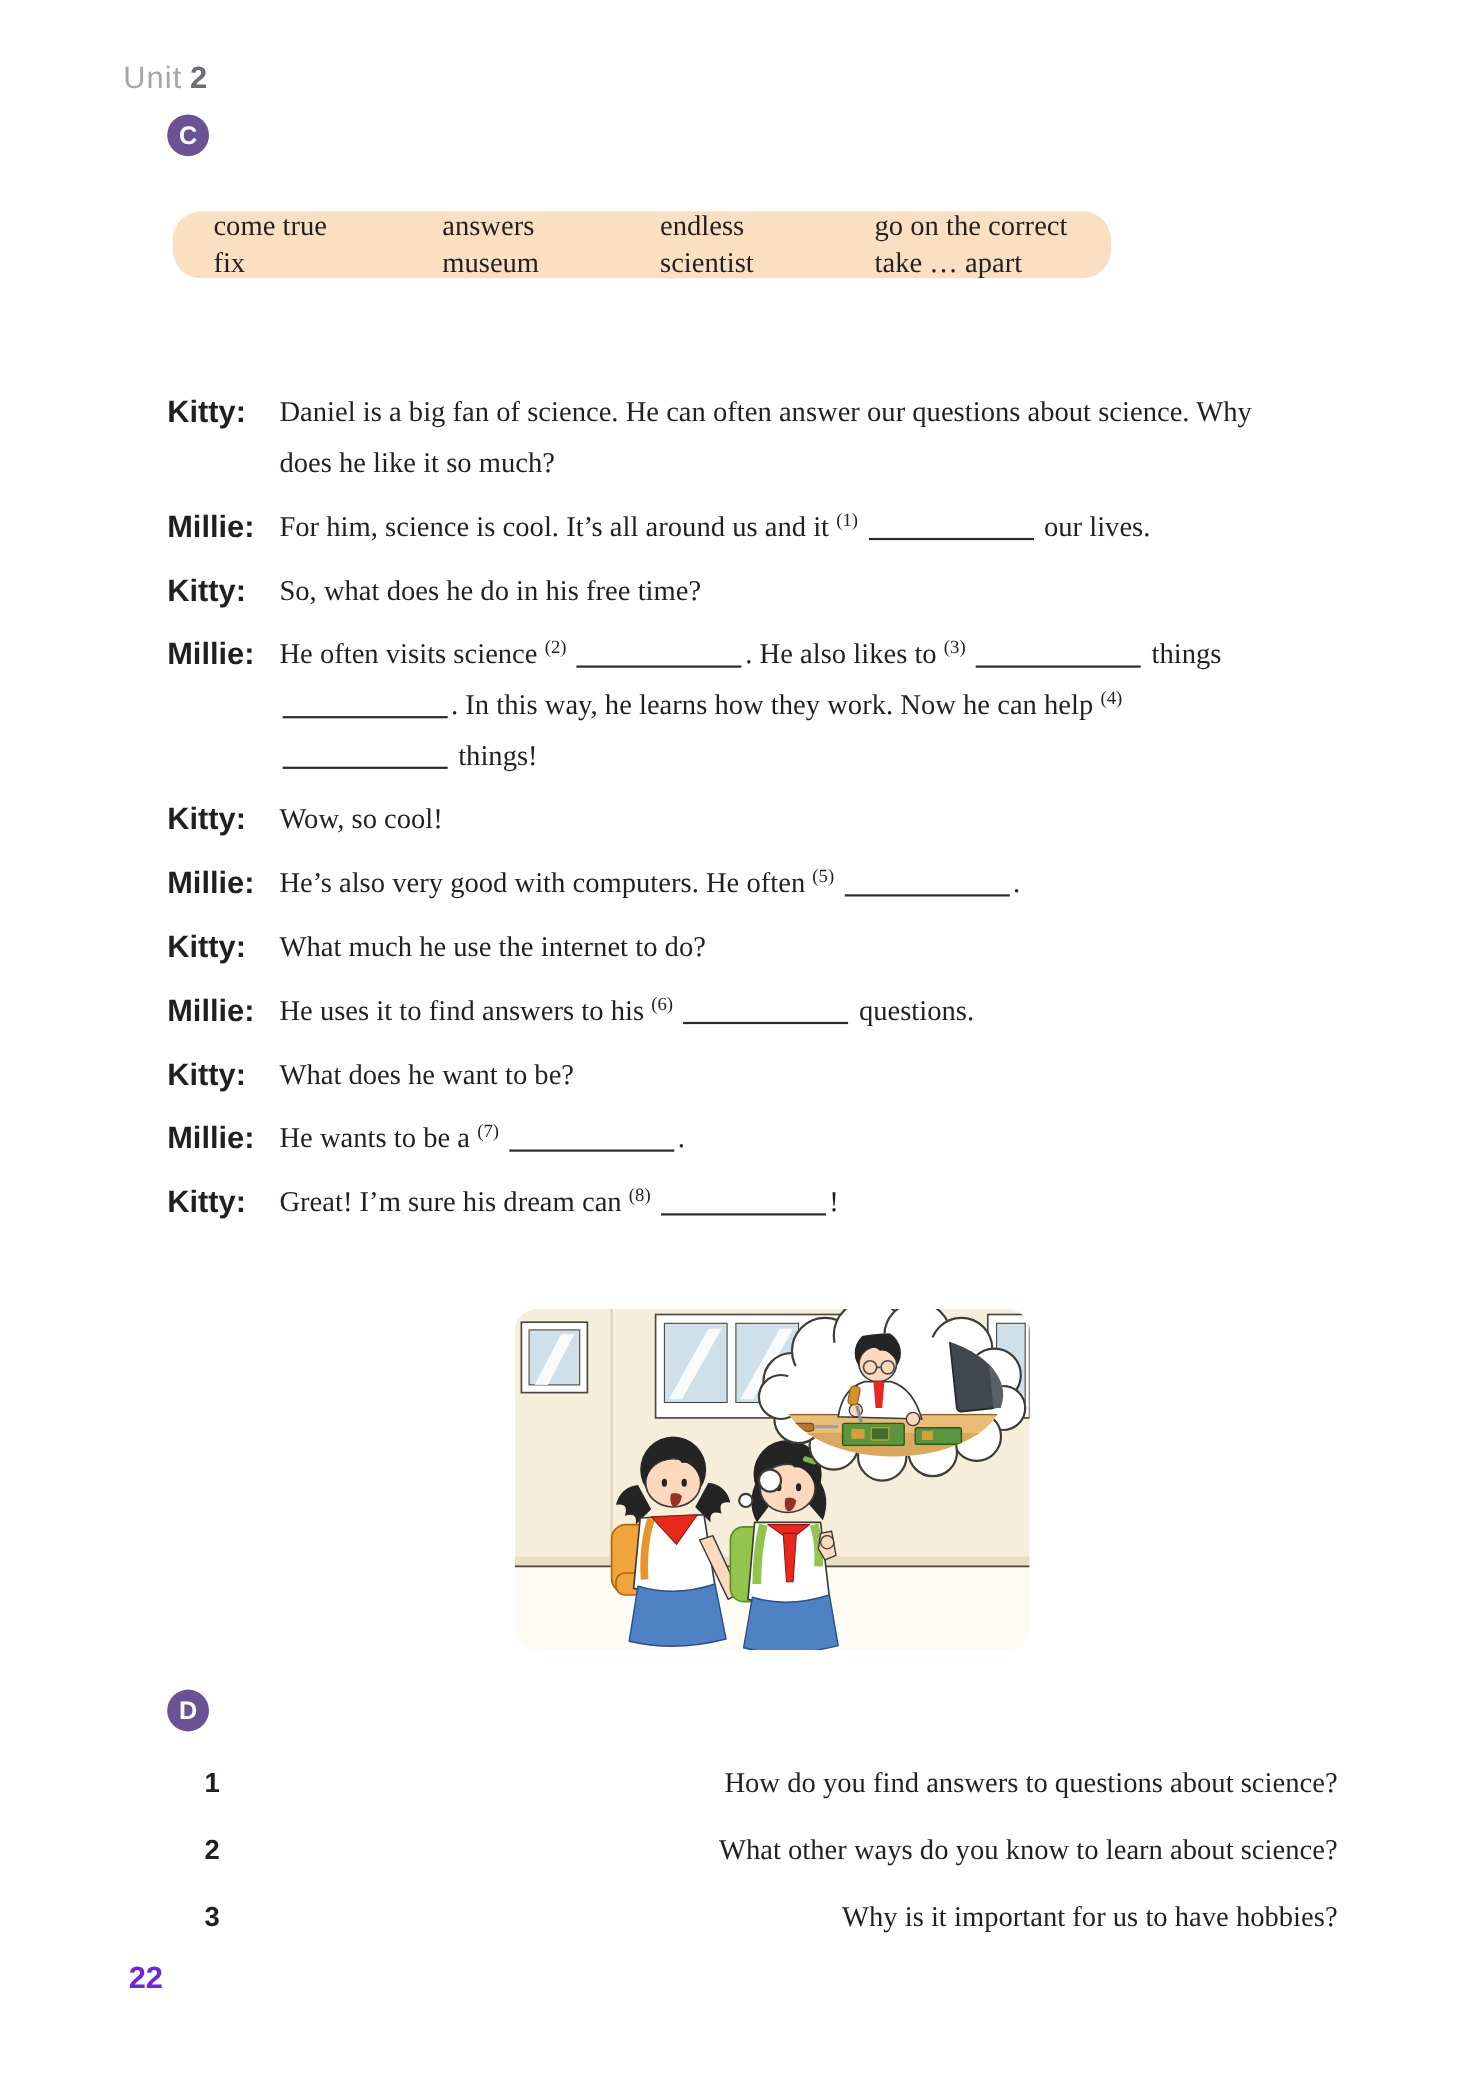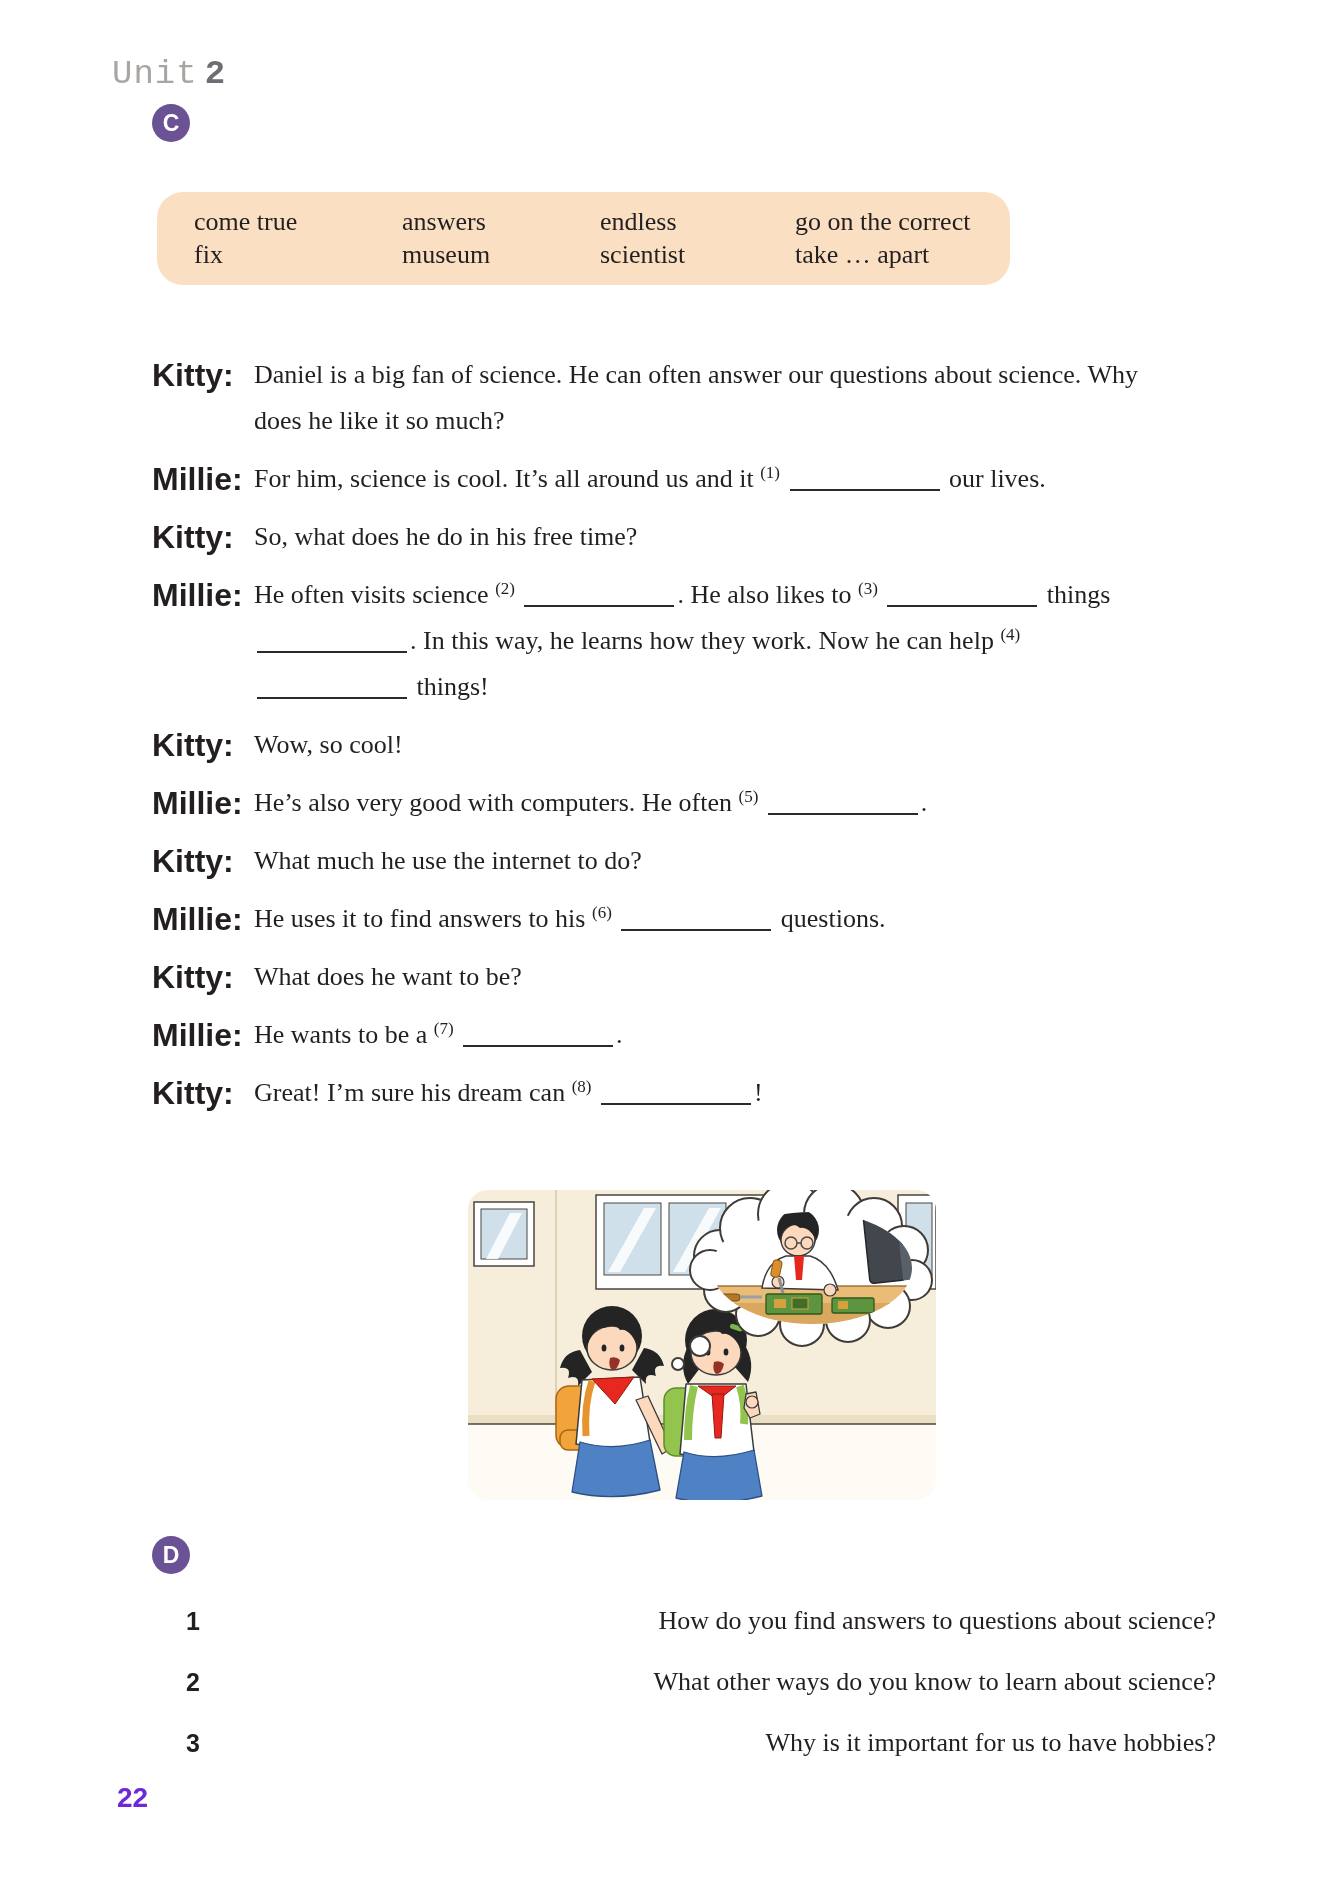--- a/index.html
+++ b/index.html
@@ -3,54 +3,54 @@
 <meta charset="utf-8">
 <style>
   html,body{margin:0;padding:0;}
   body{
     width:1332px;height:1885px;position:relative;background:#ffffff;
     font-family:"Liberation Serif",serif;color:#231f20;overflow:hidden;
   }
   
   #unit-header{
     position:absolute;left:112px;top:55px;
-    font-family:Liberation Mono, monospace;font-size:34px;color:#a8a5a2;letter-spacing:1px;text-align:right;
+    font-family:Liberation Sans, sans-serif;font-size:28px;color:#a8a5a2;letter-spacing:1px;text-align:right;
   }
   #unit-header .unit-num{color:#6f6d74;font-weight:700;margin-left:7px;}
 
   
   .section-head{
     position:absolute;
     font-family:"Liberation Sans",sans-serif;font-style:italic;font-weight:600;
     font-size:24px;line-height:36px;color:#2b2b2b;
   }
   #section-c{left:152px;top:106px;width:955px;}
   #section-d{left:152px;top:1538px;width:1030px;}
   .badge{
     float:left;width:38px;height:38px;border-radius:50%;
     background:#6a5295;color:#ffffff;
     font-style:normal;font-weight:700;font-size:23px;line-height:38px;text-align:center;
     margin:-2px 15px 4px 0;
   }
 
   
   #word-box{
-    position:absolute;left:157px;top:192px;width:853px;height:93px;
+    position:absolute;left:157px;top:192px;width:853px;height:61px;
     background:#fbdfc3;border-radius:26px;
     display:grid;grid-template-columns:208px 198px 195px auto;
     align-content:center;row-gap:1px;
     padding:10px 0 10px 37px;box-sizing:border-box;
     font-size:26px;
   }
   .word-box-item{line-height:32px;}
 
   
   #conversation{position:absolute;left:152px;top:352px;width:1000px;font-size:26px;}
   .turn{display:grid;grid-template-columns:84px 916px;margin-bottom:12px;}
-  .speaker{font-family:"Liberation Sans",sans-serif;font-weight:700;font-size:32px;line-height:46px;}
+  .speaker{font-family:"Liberation Sans",sans-serif;font-weight:700;font-size:28px;line-height:46px;}
   .line{line-height:46px;margin-left:18px;}
   .blank{
     display:inline-block;width:150px;height:18px;
     border-bottom:2px solid #2a2a2a;margin:0 3px;vertical-align:-4px;
   }
   sup.blank-num{font-size:17px;line-height:0;vertical-align:9px;}
 
   
   #illustration{position:absolute;left:468px;top:1190px;width:468px;height:310px;}
 

